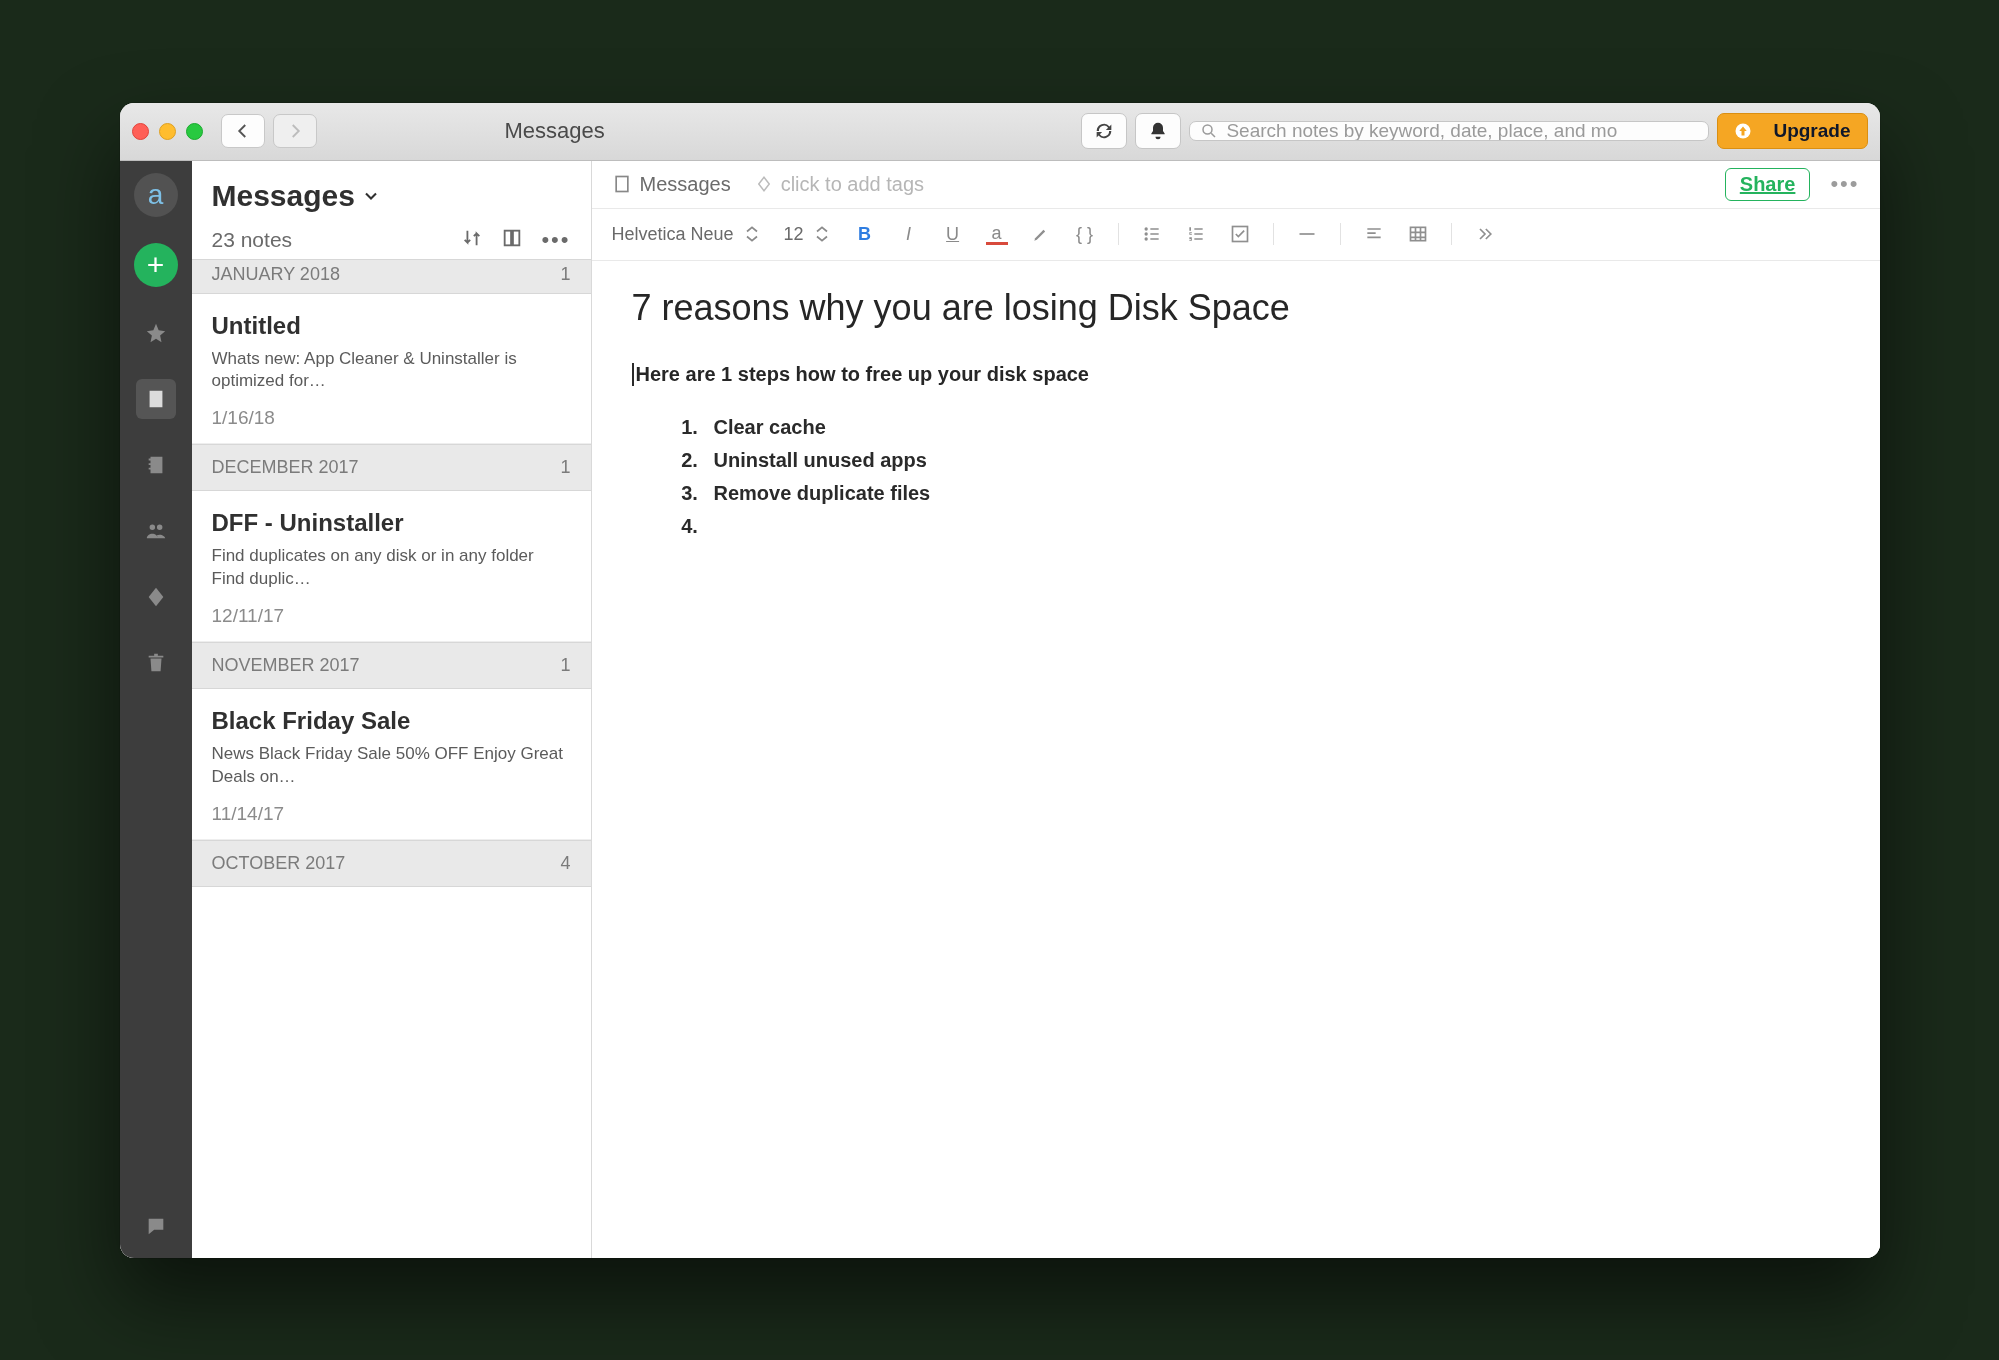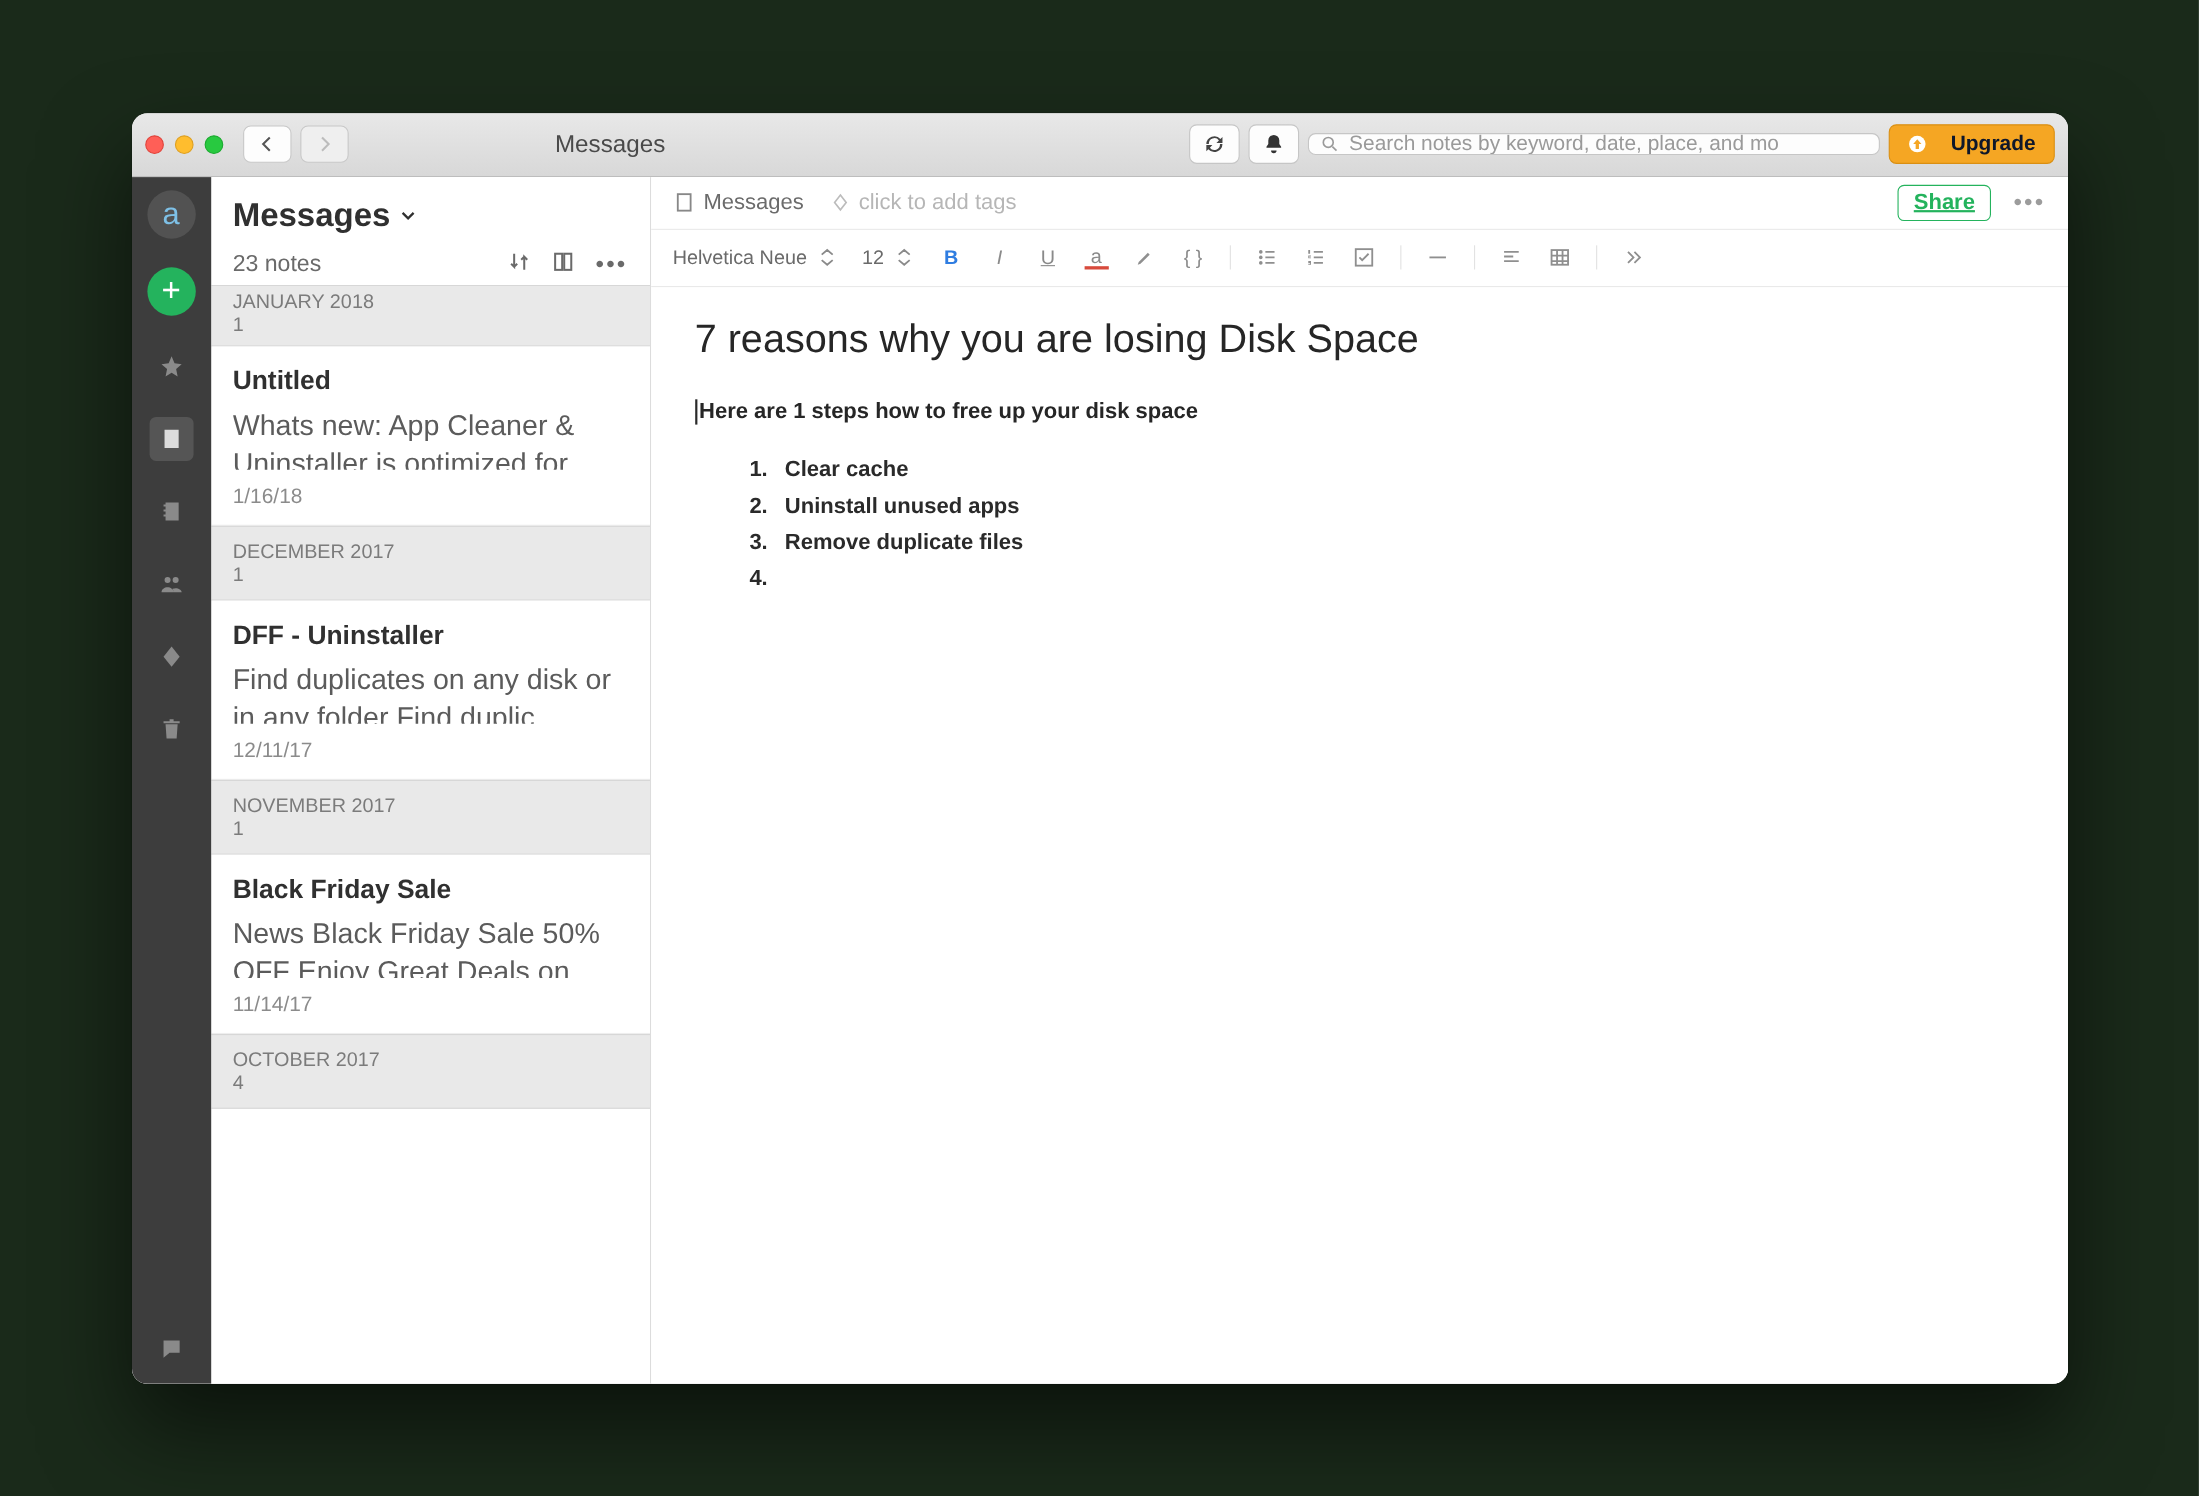--- a/index.html
+++ b/index.html
@@ -78,28 +78,28 @@
   .nl-header{padding:18px 20px 6px;}
   .nl-title-row{display:flex;align-items:center;gap:6px;}
   .nl-title{font-size:30px;font-weight:700;color:#303030;}
   .nl-count-row{display:flex;align-items:center;margin-top:14px;color:#6a6a6a;font-size:21px;}
   .nl-toolbar{margin-left:auto;display:flex;gap:18px;color:#6a6a6a;}
   .nl-toolbar svg{width:22px;height:22px;fill:#6a6a6a;}
   .nl-scroll{flex:1;overflow:auto;}
   .section-header{
     background:#e9e9e9;color:#7b7b7b;font-size:18px;
     padding:12px 20px;display:flex;justify-content:space-between;
-    border-top:1px solid #d7d7d7;border-bottom:1px solid #d7d7d7;flex-direction:column;
+    border-top:1px solid #d7d7d7;border-bottom:1px solid #d7d7d7;
   }
   .section-header.clipped{padding-top:4px;padding-bottom:8px;}
   .note-item{
     padding:18px 20px 14px;border-bottom:1px solid #eee;background:#fff;
   }
   .note-item .ni-title{font-size:24px;font-weight:600;color:#303030;margin-bottom:8px;}
-  .note-item .ni-snippet{font-size:26px;color:#5b5b5b;line-height:1.35;max-height:58px;overflow:hidden;}
+  .note-item .ni-snippet{font-size:17px;color:#5b5b5b;line-height:1.35;max-height:58px;overflow:hidden;}
   .note-item .ni-date{font-size:19px;color:#8b8b8b;margin-top:14px;}
   
   .editor{flex:1;display:flex;flex-direction:column;background:#fff;}
   .ed-topbar{
     height:48px;border-bottom:1px solid #e9e9e9;display:flex;align-items:center;
     padding:0 20px;gap:10px;color:#777;font-size:20px;
   }
   .nb-chip{display:flex;align-items:center;gap:8px;color:#6b6b6b;}
   .tag-chip{display:flex;align-items:center;gap:8px;color:#b6b6b6;margin-left:14px;}
   .share-btn{

